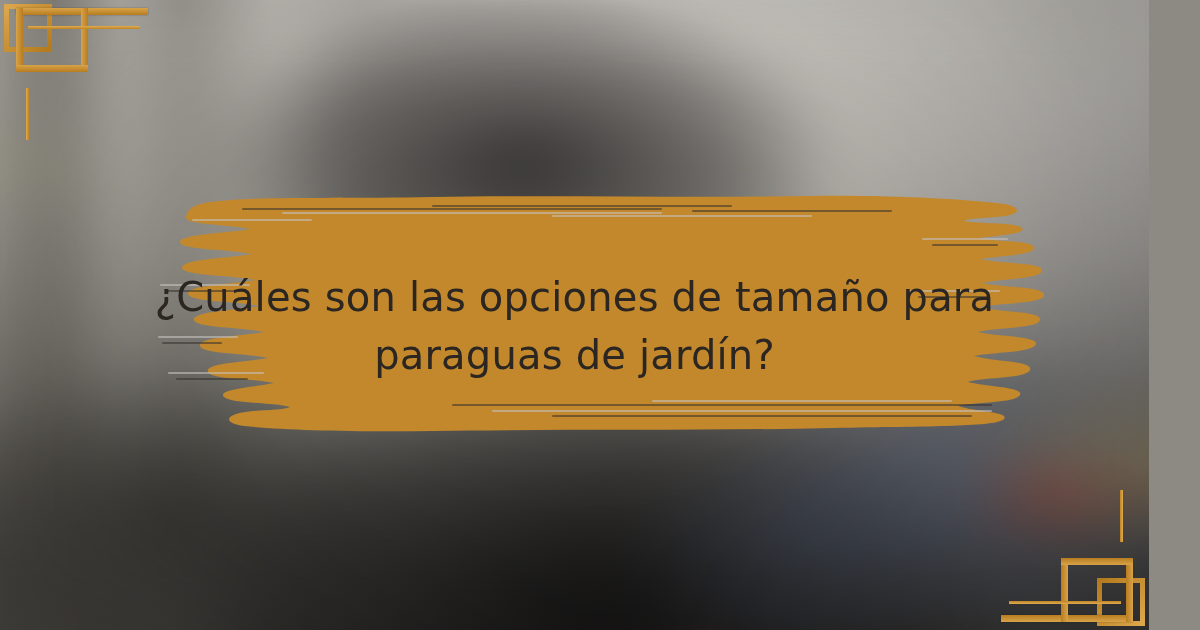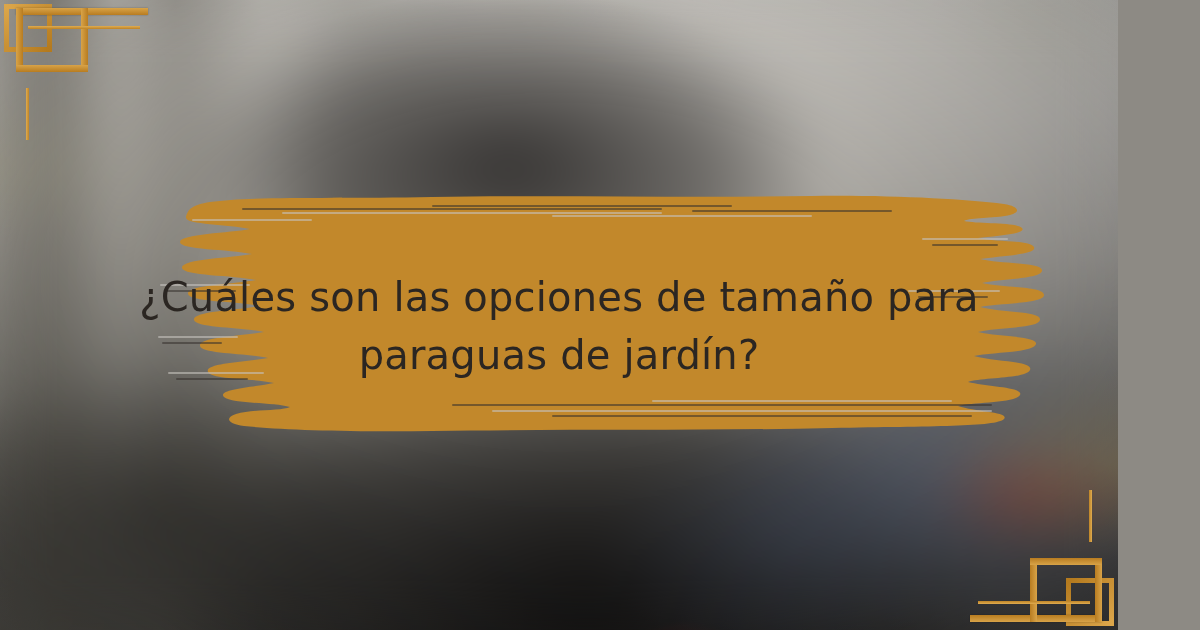--- a/index.html
+++ b/index.html
@@ -1,21 +1,21 @@
 <!DOCTYPE html>
 <html><head>
 <meta charset="utf-8">
 <style>
   html,body{margin:0;padding:0;}
   body{
     width:1200px;height:630px;overflow:hidden;
     font-family:"DejaVu Sans", sans-serif;
     background:#8d8a84;
   }
-  .card{position:relative;width:1118px;height:630px;overflow:hidden;}
+  .card{position:relative;width:1118px;height:630px;overflow:hidden;padding-left:31px;}
 
   
   .bg{position:absolute;inset:0;overflow:hidden;}
   .bg-layer{position:absolute;inset:-60px;}
 
   .bg-base{
     background:
       linear-gradient(180deg,
         #d8d6d0 0%,
         #cfccc6 12%,

